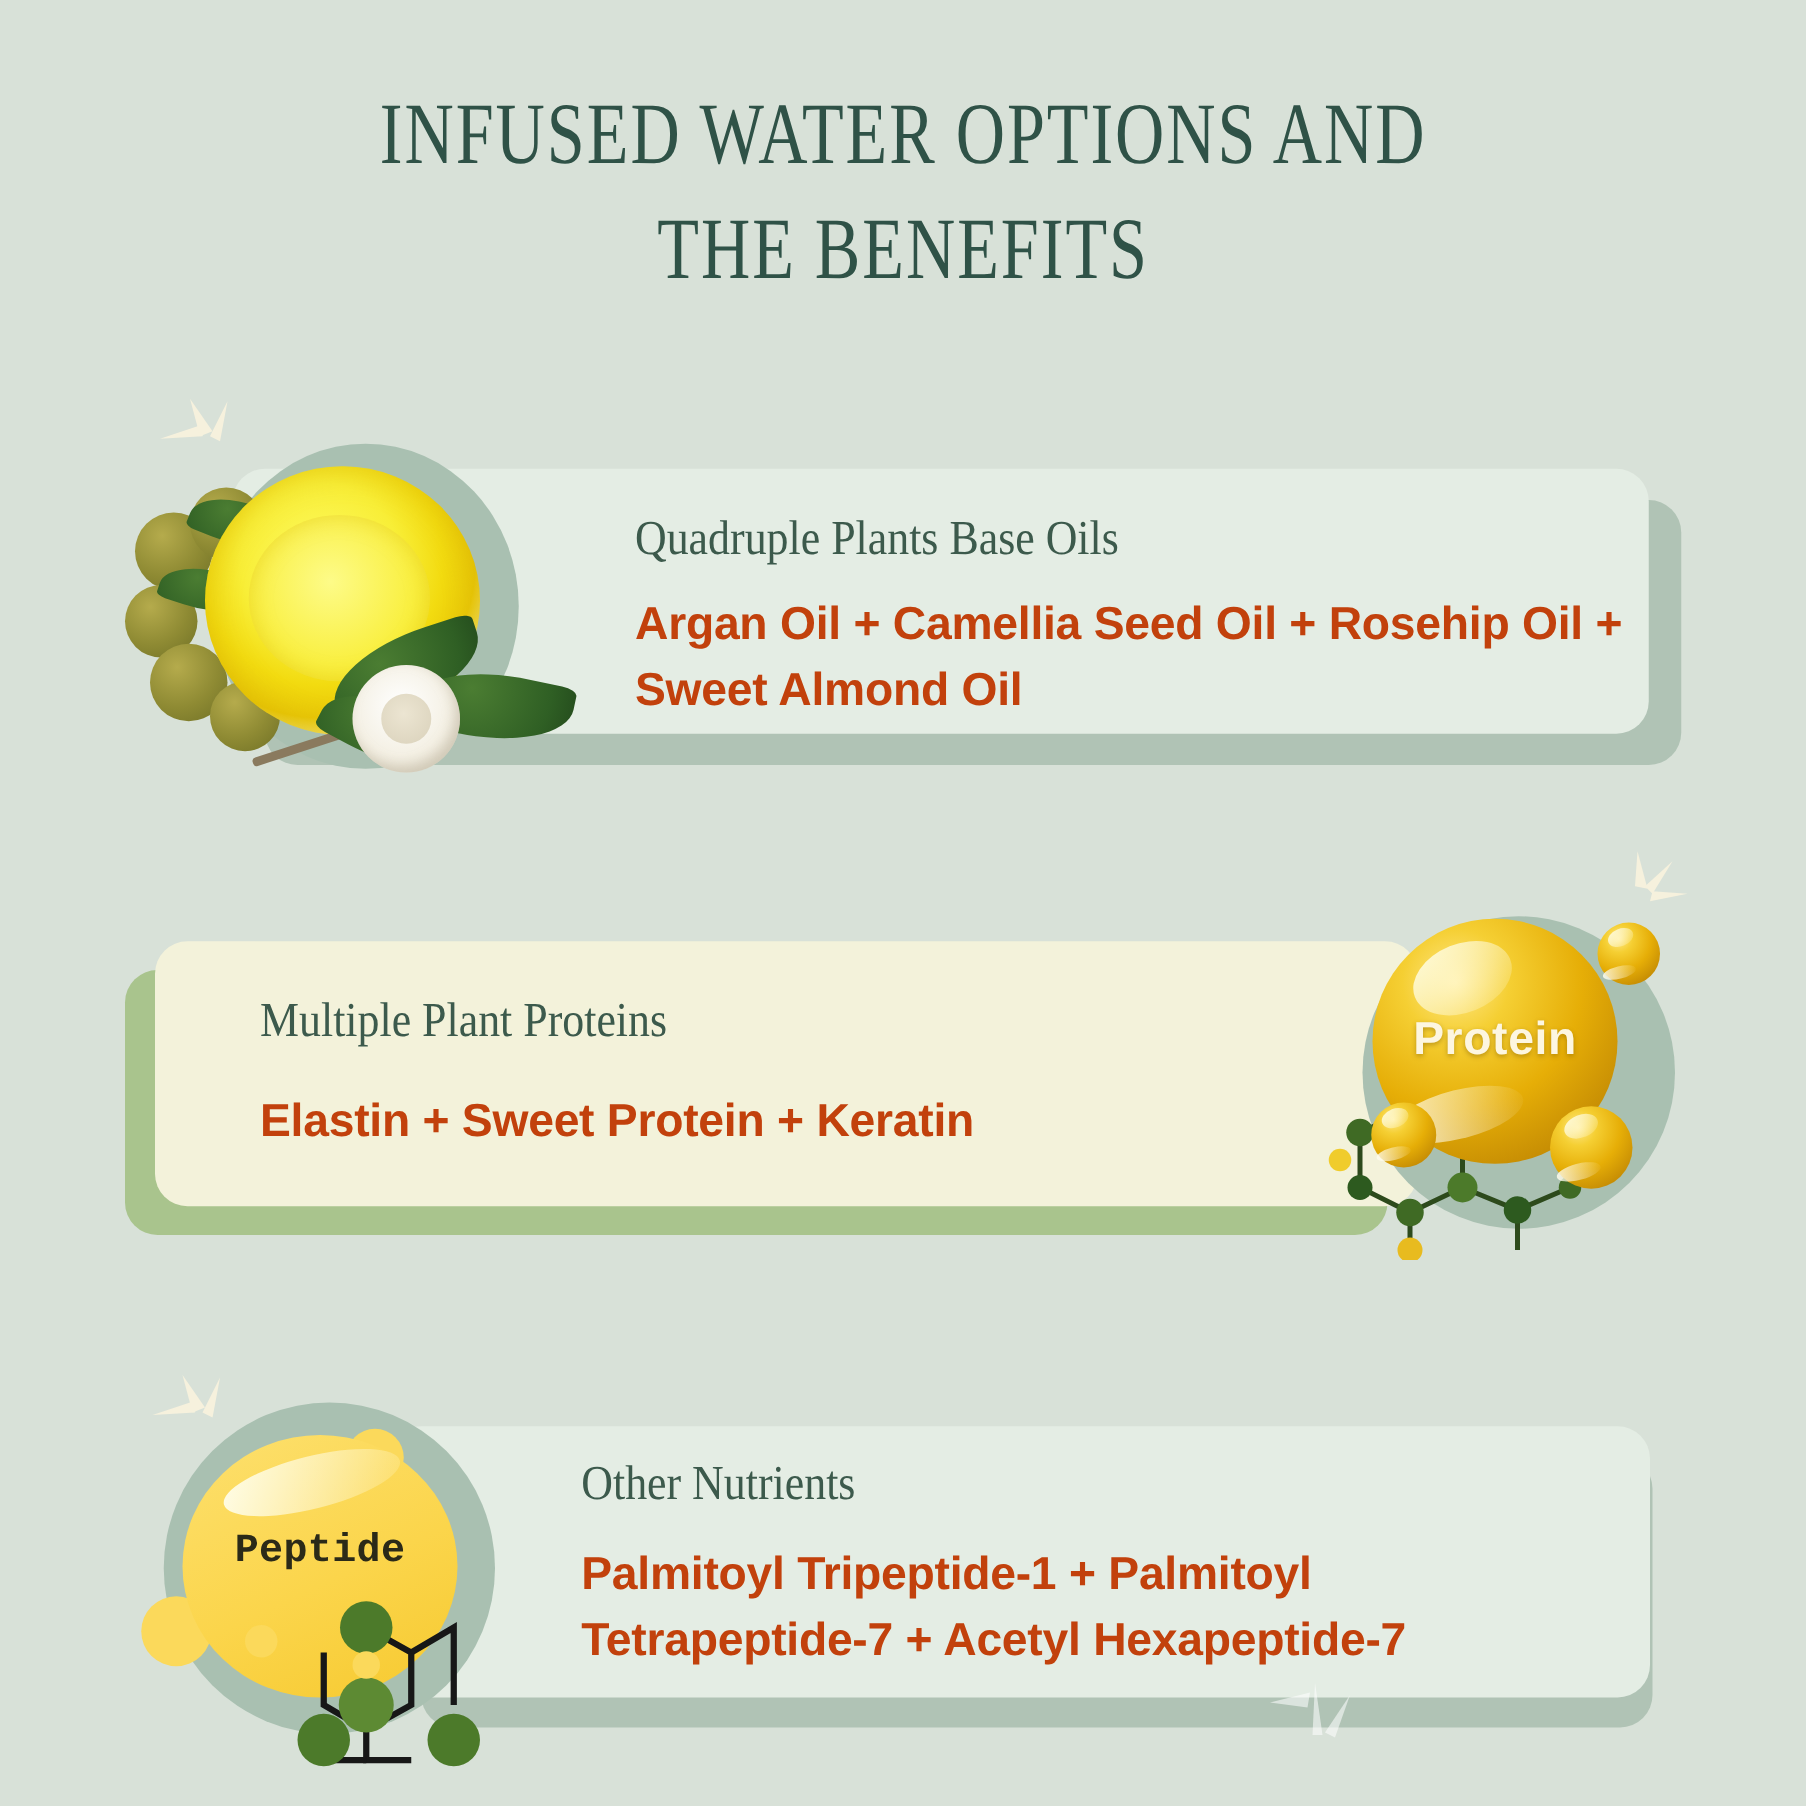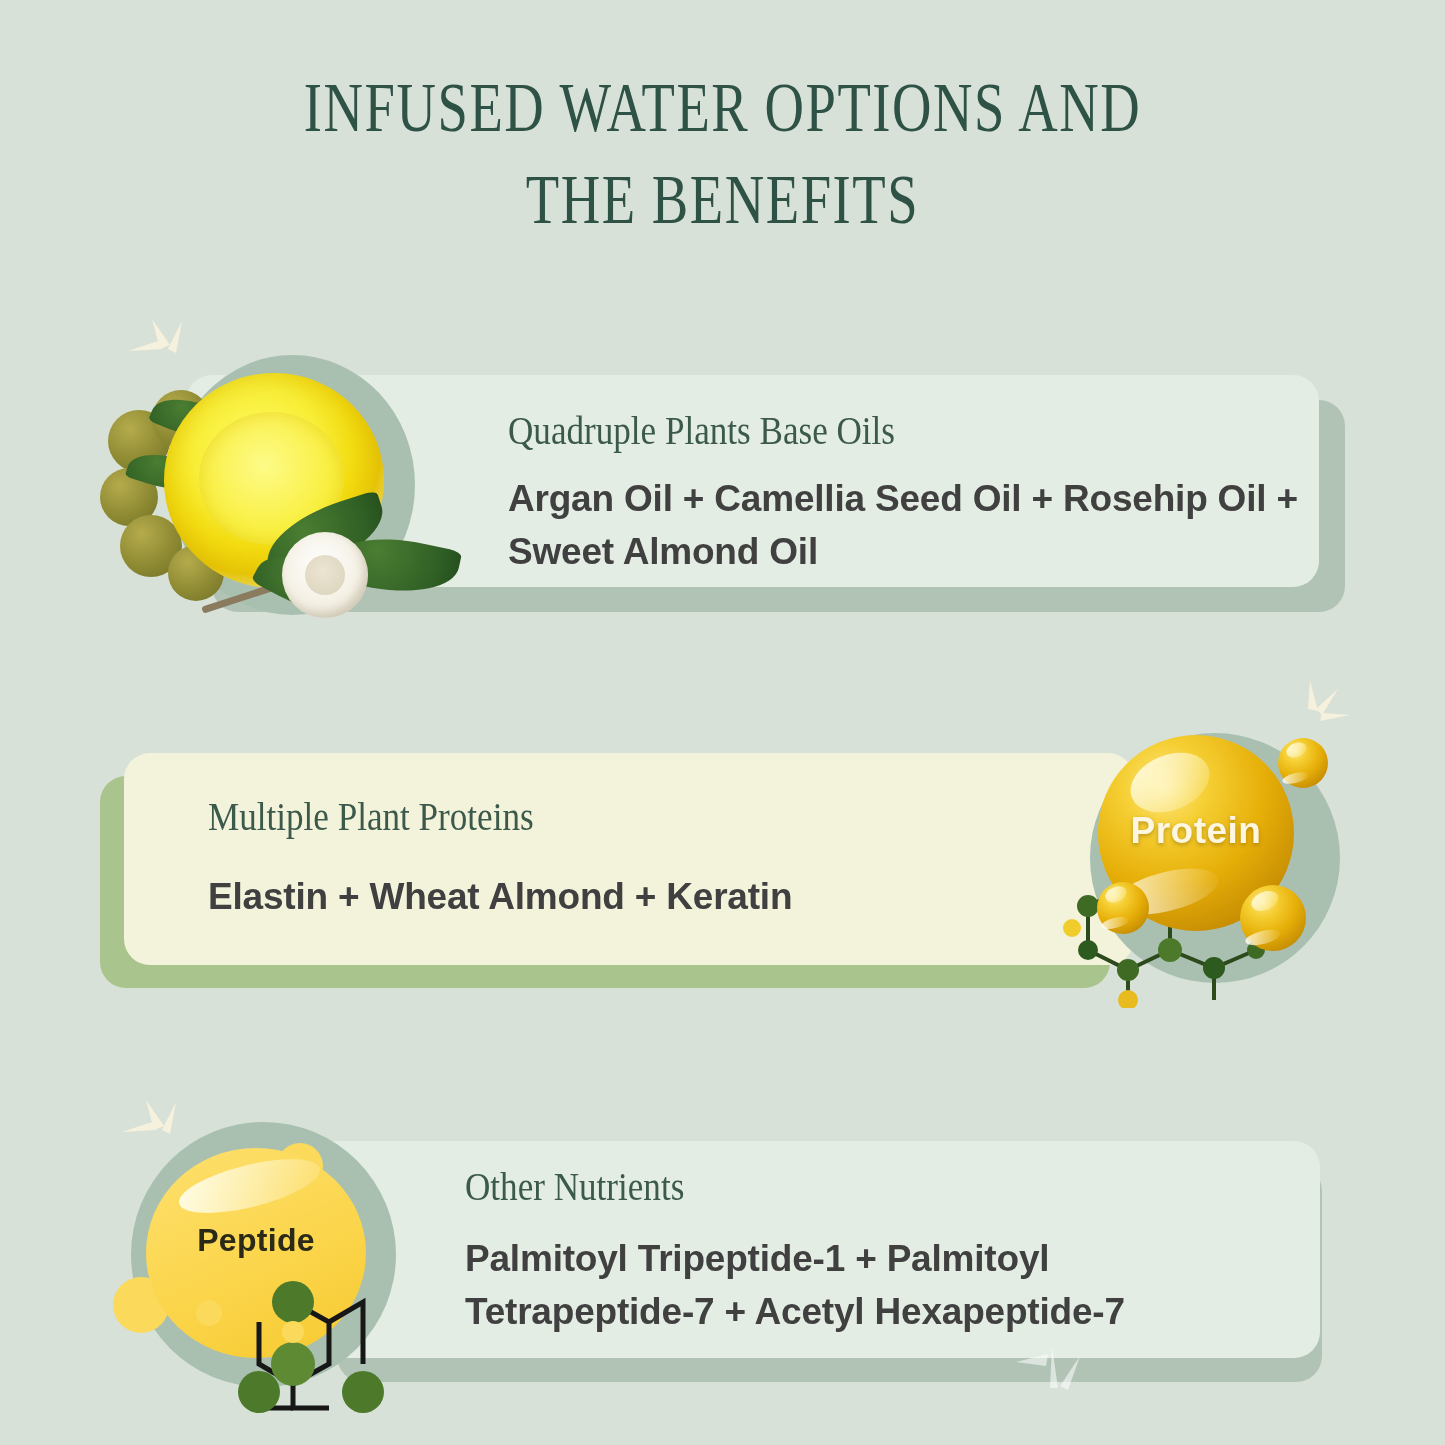--- a/index.html
+++ b/index.html
@@ -47,21 +47,21 @@
     color: #3c5a4c;
     transform: scaleX(0.9);
     transform-origin: left center;
     white-space: nowrap;
   }
   .card-text {
     font-family: "Liberation Sans", sans-serif;
     font-weight: bold;
     font-size: 37px;
     line-height: 53px;
-    color: #404040;
+    color: #c2410c;
     letter-spacing: -0.2px;
   }
 
   
   #card1-shadow {
     left: 212px; top: 400px;
     width: 1133px; height: 212px;
     background: #b0c3b5;
   }
   #card1-body {
@@ -220,21 +220,21 @@
     width: 66%; height: 20%;
     border-radius: 50%;
     background: linear-gradient(120deg, rgba(255,255,240,.95), rgba(255,252,215,.15));
     transform: rotate(-14deg);
   }
   #peptide-label {
     position: absolute;
     left: 146px; top: 1222px;
     width: 220px;
     text-align: center;
-    font-family: Liberation Sans, sans-serif;
+    font-family: Liberation Mono, monospace;
     font-weight: bold;
     font-size: 32px;
     color: #2b2a18;
     letter-spacing: .3px;
   }
   #peptide-dot-a { left: 277px; top: 1143px; width: 46px; height: 46px; }
   #peptide-dot-b { left: 113px; top: 1277px; width: 56px; height: 56px; }
   #peptide-dot-c { left: 196px; top: 1300px; width: 26px; height: 26px; }
 
   
@@ -282,21 +282,21 @@
 <svg class="sparkle" id="sparkle-topleft" width="90" height="70" viewBox="0 0 90 70">
   <polygon points="10,46 46,34 44,44" fill="#f6f1dd"></polygon>
   <polygon points="34,14 52,40 42,44" fill="#f6f1dd"></polygon>
   <polygon points="64,16 58,48 50,44" fill="#f6f1dd"></polygon>
 </svg>
 
 <div class="card-shadow" id="card2-shadow"></div>
 <div class="card-body" id="card2-body"></div>
 
 <div class="card-heading" id="card2-heading">Multiple Plant Proteins</div>
-<div class="card-text" id="card2-text">Elastin + Wheat Almond + Keratin</div>
+<div class="card-text" id="card2-text">Elastin + Sweet Protein + Keratin</div>
 
 <div class="circle-backdrop" id="protein-circle"></div>
 
 <svg class="molecule" id="protein-molecule" width="270" height="150" viewBox="0 0 270 150">
   <g stroke="#2d4a1c" stroke-width="4" fill="none">
     <path d="M30,48 L70,30 L112,48 L112,92 L70,112 L30,92 Z"></path>
     <path d="M112,92 L156,110 L198,92"></path>
     <path d="M156,110 L156,142"></path>
     <path d="M70,112 L70,142"></path>
   </g>

